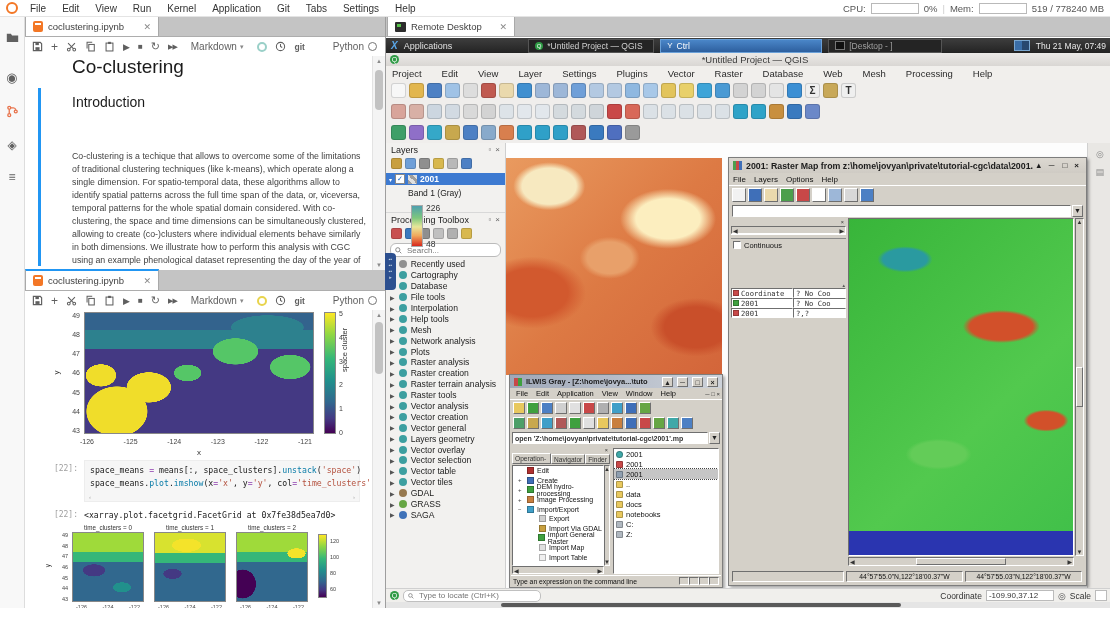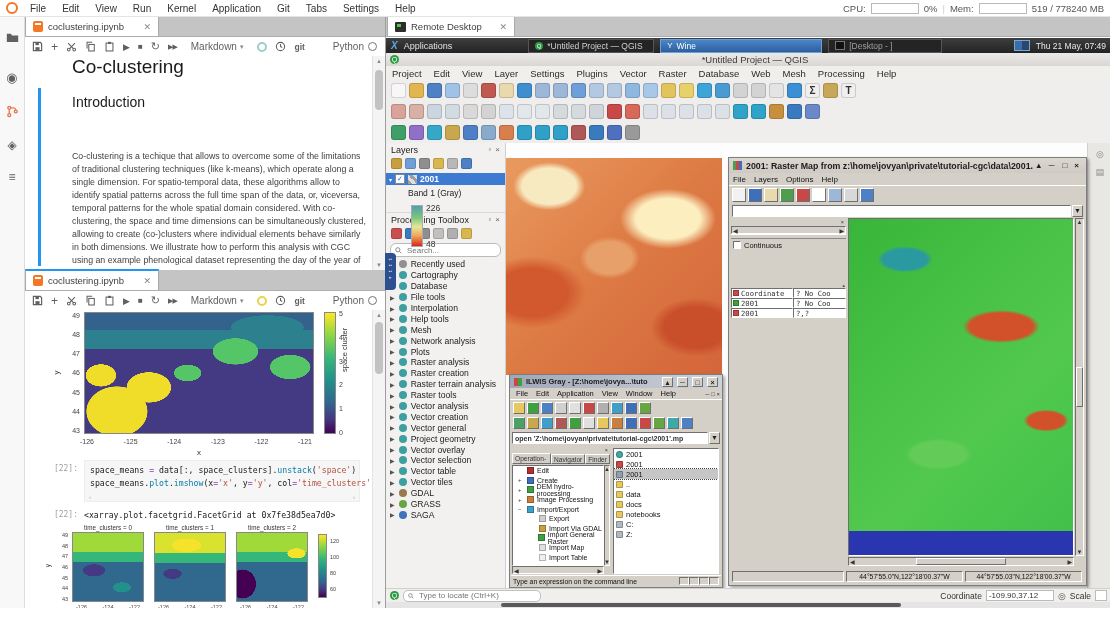--- a/index.html
+++ b/index.html
@@ -31,21 +31,21 @@
   .mono{font-family:"DejaVu Sans Mono","Liberation Mono",monospace}
   
   .tickcol{display:flex;flex-direction:column;justify-content:space-between;align-items:flex-end;
            font-size:7px;color:#444}
   .tickrow{display:flex;justify-content:space-between;font-size:7px;color:#444}
   .axbox{border:1px solid #888;box-sizing:border-box}
   .vir{background:linear-gradient(180deg,#fde725,#90d743 18%,#35b779 38%,#21918c 56%,#31688e 74%,#443983 88%,#440154)}
   
   .taskbtn{height:12px;display:flex;align-items:center;gap:4px;padding:0 6px;font-size:8.5px;
            color:#cfcfcf;border:1px solid #555;background:#242424;overflow:hidden;white-space:nowrap}
-  .qmenu{display:flex;gap:0;font-size:9.5px;color:#2b2b2b}
+  .qmenu{display:flex;gap:8px;font-size:9.5px;color:#2b2b2b}
   .qmenu span{padding:0 6px}
   .qtb{display:flex;gap:3px;align-items:center;padding:0 5px;background:#f0eeec;border-bottom:1px solid #d8d8d8}
   .qi{width:15px;height:15px;border-radius:3px;border:1px solid rgba(0,0,0,.15);box-sizing:border-box;
       font-size:10px;line-height:14px;text-align:center;color:#333;font-weight:bold}
   .qi2{width:11px;height:11px;border-radius:2px;border:1px solid rgba(0,0,0,.15);box-sizing:border-box}
   .dockhdr{font-size:9px;color:#222;display:flex;align-items:center;padding:0 5px;height:13px}
   .hdrbtn{color:#666;font-size:8px;margin-left:4px}
   .ptrow{display:flex;align-items:center;gap:4px;height:10.9px;padding-left:4px;font-size:8.6px;color:#222}
   .ptic{width:8px;height:8px;border-radius:50%;flex:0 0 auto}
   .caret{color:#555;font-size:6px}
@@ -288,21 +288,21 @@
           <span>3</span>
           <span>2</span>
           <span>1</span>
           <span>0</span>
       </div>
       <div class="a" style="left:316px;top:62px;font-size:7.5px;transform:rotate(-90deg);transform-origin:left top;white-space:nowrap">space cluster</div>
 
       <div class="a mono" style="left:4px;top:154px;width:50px;text-align:right;font-size:8px;color:#9e9e9e">[22]:</div>
       <div class="a" style="left:60px;top:150px;width:274px;height:40px;background:#f6f6f6;border:1px solid #ededed">
         <div class="mono" style="font-size:8.2px;line-height:13px;padding:3px 5px;white-space:nowrap">
-          <div><span style="color: rgb(33, 33, 33);">space_means </span><span style="color: rgb(144, 64, 176);">= </span><span style="color: rgb(33, 33, 33);">data[:, space_clusters].</span><span style="color: rgb(10, 124, 168);">unstack</span><span style="color: rgb(33, 33, 33);">(</span><span style="color: rgb(180, 81, 62);">'space'</span><span style="color: rgb(33, 33, 33);">)</span></div>
+          <div><span style="color: rgb(33, 33, 33);">space_means </span><span style="color: rgb(144, 64, 176);">= </span><span style="color: rgb(33, 33, 33);">means[:, space_clusters].</span><span style="color: rgb(10, 124, 168);">unstack</span><span style="color: rgb(33, 33, 33);">(</span><span style="color: rgb(180, 81, 62);">'space'</span><span style="color: rgb(33, 33, 33);">)</span></div>
           <div><span style="color: rgb(33, 33, 33);">space_means.</span><span style="color: rgb(10, 124, 168);">plot</span><span style="color: rgb(33, 33, 33);">.</span><span style="color: rgb(10, 124, 168);">imshow</span><span style="color: rgb(33, 33, 33);">(x</span><span style="color: rgb(144, 64, 176);">=</span><span style="color: rgb(180, 81, 62);">'x'</span><span style="color: rgb(33, 33, 33);">, y</span><span style="color: rgb(144, 64, 176);">=</span><span style="color: rgb(180, 81, 62);">'y'</span><span style="color: rgb(33, 33, 33);">, col</span><span style="color: rgb(144, 64, 176);">=</span><span style="color: rgb(180, 81, 62);">'time_clusters'</span><span style="color: rgb(33, 33, 33);">)</span></div>
         </div>
         <div class="a" style="left:4px;right:4px;bottom:2px;height:5px;font-size:6px;color:#aaa;display:flex;justify-content:space-between">
             <span>‹</span>
             <span>›</span>
           </div>
       </div>
       <div class="a mono" style="left:4px;top:200px;width:50px;text-align:right;font-size:8px;color:#9e9e9e">[22]:</div>
       <div class="a mono" style="left:60px;top:200px;font-size:8.2px;color:#212121">&lt;xarray.plot.facetgrid.FacetGrid at 0x7fe38d5ea7d0&gt;</div>
 
@@ -372,21 +372,21 @@
 
     <div class="a f" style="left:0;top:22px;width:725px;height:15px;background:linear-gradient(#3e3e3e,#232323);gap:6px;padding:0 5px;box-sizing:border-box">
       <b style="color:#5aa7e8;font-size:10px;font-style:italic">X</b>
       <span style="color:#e0e0e0;font-size:9px">Applications</span>
       <span class="taskbtn" style="margin-left:70px;width:112px">
         <span style="width:8px;height:8px;border-radius:50%;background:#2e9a44;color:#fff;font-size:6px;line-height:8px;text-align:center;flex:0 0 auto">Q</span>
         <span style="overflow:hidden;text-overflow:ellipsis">*Untitled Project — QGIS</span>
       </span>
       <span class="taskbtn" style="width:148px;background:linear-gradient(#4a86c8,#2d5f9e);border-color:#6aa0d8;color:#fff">
         <span style="color:#fff;font-size:8px;flex:0 0 auto">Y</span>
-        <span>Wine</span>
+        <span>Ctrl</span>
       </span>
       <span class="taskbtn" style="width:100px">
         <span style="width:8px;height:7px;background:#111;border:1px solid #777;flex:0 0 auto"></span>
         <span style="color:#9f9f9f">[Desktop - ]</span>
       </span>
       <span style="margin-left:auto" class="f">
         <span style="width:14px;height:9px;border:1px solid #7aa7d0;background:linear-gradient(90deg,#3a6ea8 50%,#28486f 50%)"></span>
         <span style="color:#e8e8e8;font-size:8.5px;margin-left:6px">Thu 21 May, 07:49</span>
       </span>
     </div>
@@ -630,21 +630,21 @@
 
           <div class="ptrow">
             <span class="caret">▶</span>
             <span class="ptic" style="background: rgb(61, 159, 160);"></span>
             <span>Vector general</span>
           </div>
 
           <div class="ptrow">
             <span class="caret">▶</span>
             <span class="ptic" style="background: rgb(61, 159, 160);"></span>
-            <span>Project geometry</span>
+            <span>Layers geometry</span>
           </div>
 
           <div class="ptrow">
             <span class="caret">▶</span>
             <span class="ptic" style="background: rgb(61, 159, 160);"></span>
             <span>Vector overlay</span>
           </div>
 
           <div class="ptrow">
             <span class="caret">▶</span>

